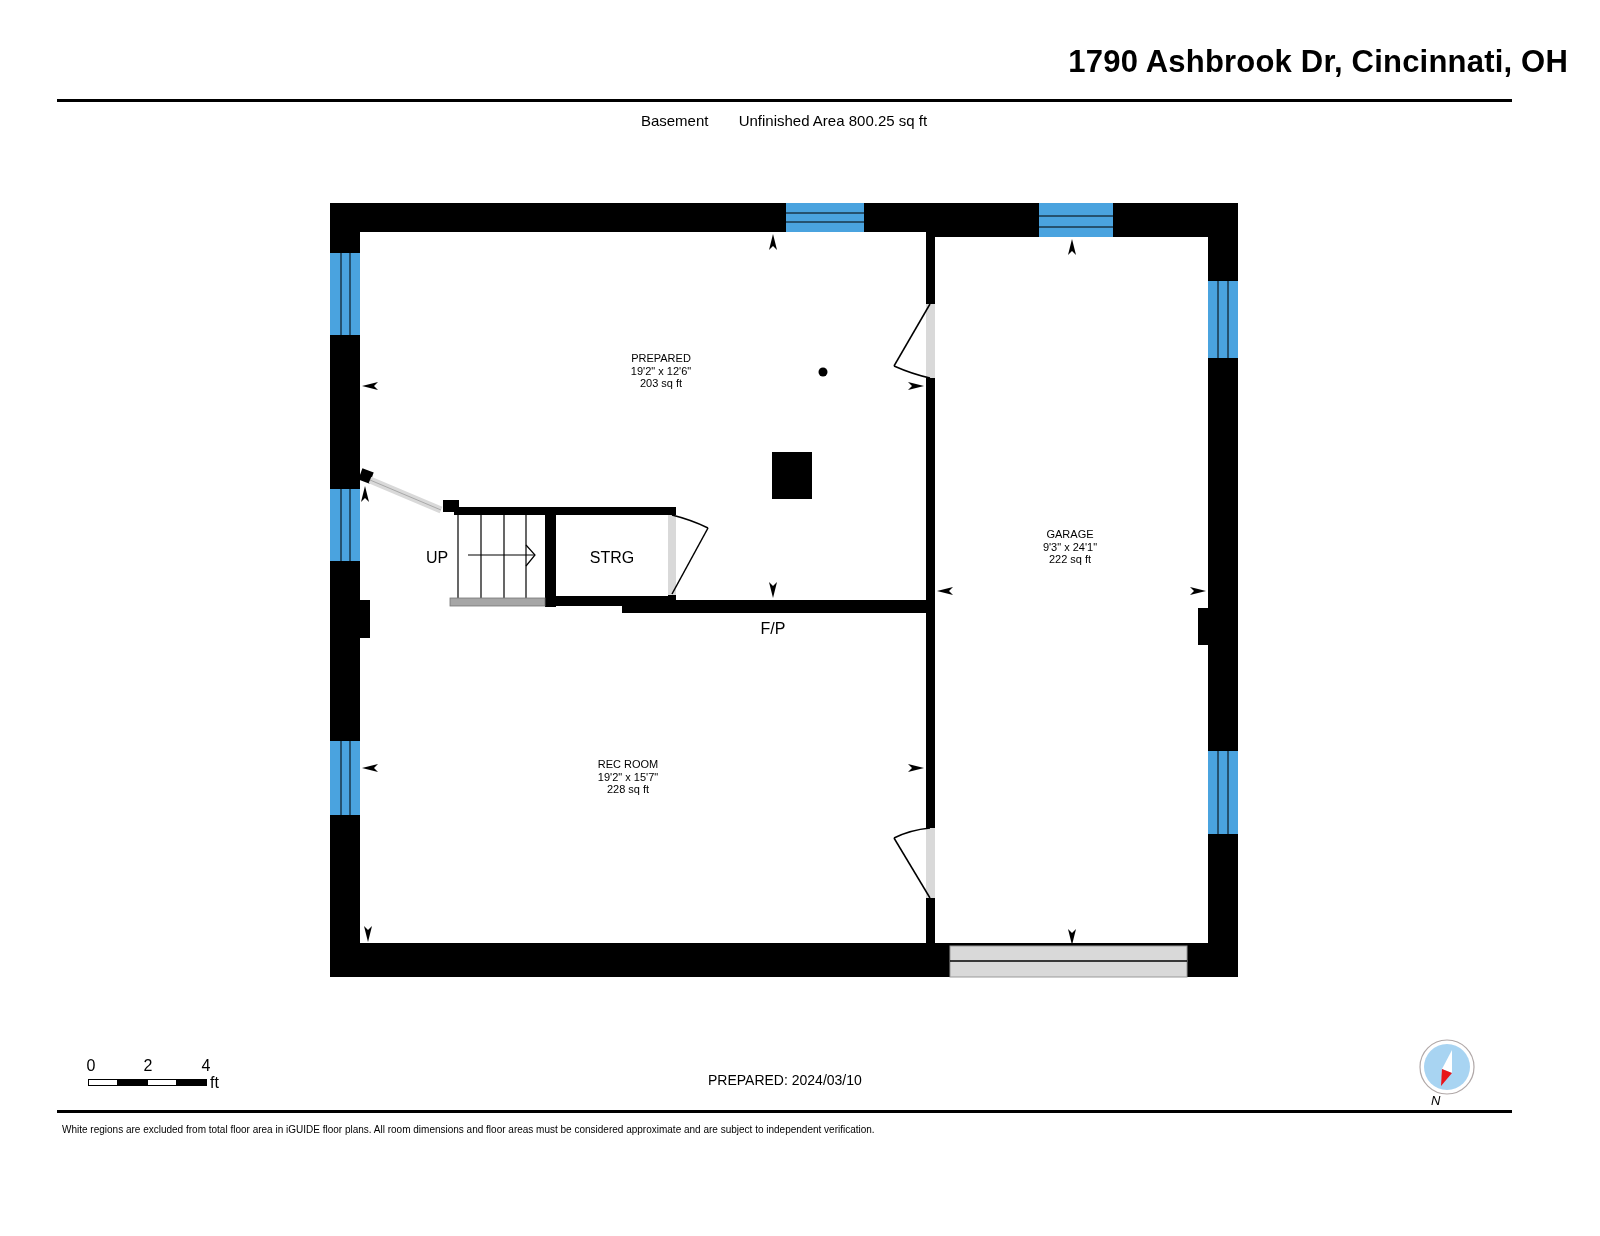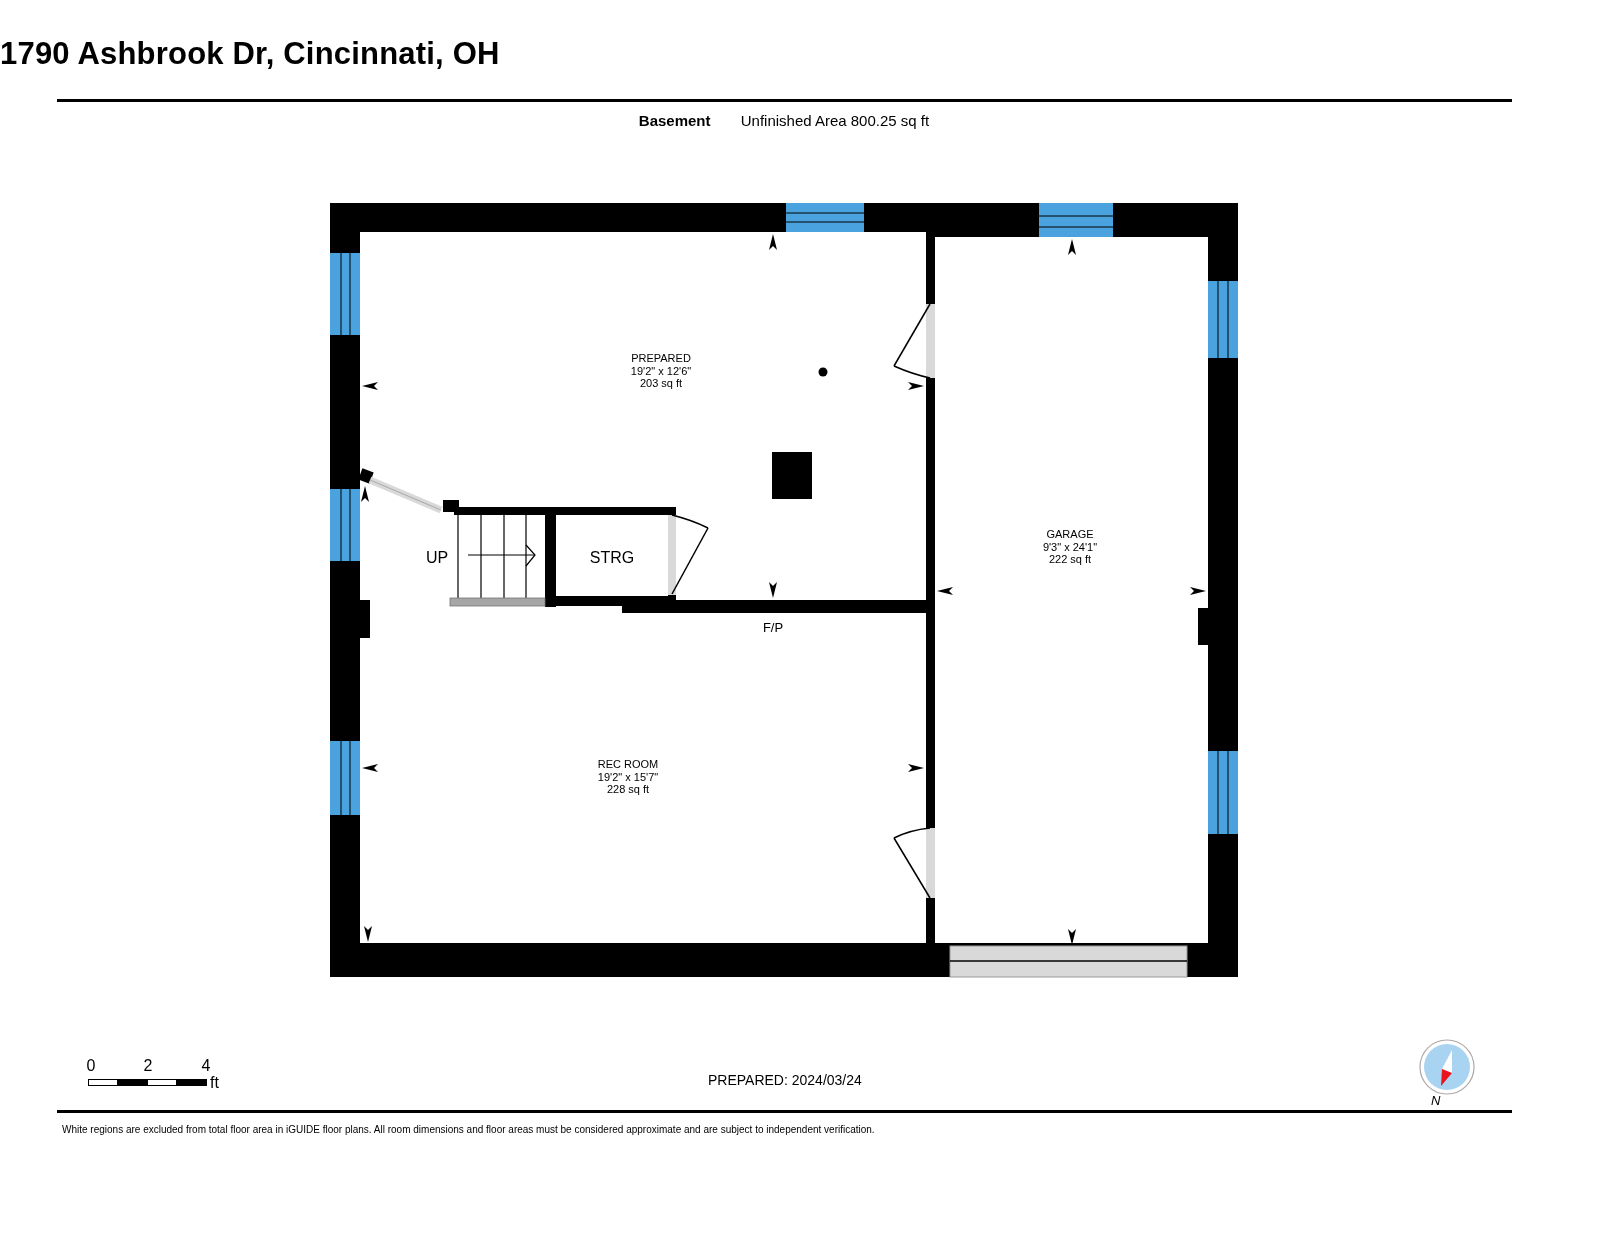--- a/index.html
+++ b/index.html
@@ -1,22 +1,22 @@
 <!DOCTYPE html>
 <html><head>
 <meta charset="utf-8">
 <style>
   html, body { margin: 0; padding: 0; background: #ffffff; }
   body { width: 1600px; height: 1236px; position: relative; overflow: hidden;
          font-family: "Liberation Sans", sans-serif; color: #000; }
-  .title { position: absolute; left: 0; top: 36px; width: 1568px; text-align: left;
+  .title { position: absolute; left: 0; top: 44px; width: 1568px; text-align: right;
            font-size: 31px; font-weight: bold; letter-spacing: 0.2px; }
   .rule-top { position: absolute; left: 57px; top: 99px; width: 1455px; height: 3px; background: #000; }
   .subtitle { position: absolute; left: 0; top: 112px; width: 1568px; text-align: center; font-size: 15px; }
-  .subtitle .floor { font-weight: bold; margin-right: 26px; }
+  .subtitle .floor { font-weight: normal; margin-right: 26px; }
   .plan { position: absolute; left: 0; top: 0; }
   .room-label { position: absolute; text-align: center; font-size: 11px; line-height: 12.5px; transform: translateX(-50%); white-space: nowrap; }
   .plain-label { position: absolute; font-size: 16px; transform: translateX(-50%); white-space: nowrap; }
   .scale { position: absolute; left: 86px; top: 1057px; width: 160px; height: 40px; }
   .scale .tick { position: absolute; top: 0; font-size: 16px; transform: translateX(-50%); }
   .scale .bar { position: absolute; top: 22px; height: 7px; border: 1px solid #000; box-sizing: border-box; }
   .scale .unit { position: absolute; left: 124px; top: 17px; font-size: 16px; }
   .prepared { position: absolute; left: 708px; top: 1072px; font-size: 14px; }
   .compass { position: absolute; left: 1418px; top: 1038px; width: 60px; height: 72px; }
   .compass .n { position: absolute; left: 13px; top: 55px; font-size: 13px; font-style: italic; }
@@ -162,34 +162,34 @@
   <div>9'3" x 24'1"</div>
   <div>222 sq ft</div>
 </div>
 <div class="room-label" style="left:628px; top:758px;text-align:center;">
   <div>REC ROOM</div>
   <div>19'2" x 15'7"</div>
   <div>228 sq ft</div>
 </div>
 <div class="plain-label" style="left:437px; top:549px;">UP</div>
 <div class="plain-label" style="left:612px; top:549px;">STRG</div>
-<div class="plain-label" style="left:773px; top:620px; font-size:13px;">F/P</div>
+<div class="plain-label" style="left:773px; top:620px; font-size:16px;">F/P</div>
 
 <div class="scale">
   <span class="tick" style="left:5px;">0</span>
   <span class="tick" style="left:62px;">2</span>
   <span class="tick" style="left:120px;">4</span>
   <div class="bar" style="left:2px; width:30px; background:#fff;"></div>
   <div class="bar" style="left:31px; width:31px; background:#000;"></div>
   <div class="bar" style="left:61px; width:30px; background:#fff;"></div>
   <div class="bar" style="left:90px; width:31px; background:#000;"></div>
   <span class="unit">ft</span>
 </div>
 
-<div class="prepared">PREPARED: 2024/03/24</div>
+<div class="prepared">PREPARED: 2024/03/10</div>
 
 <div class="compass">
   <svg width="60" height="60" viewBox="0 0 60 60">
     <circle cx="29" cy="29" r="27" fill="#fff" stroke="#b0a8a8" stroke-width="1.2"></circle>
     <circle cx="29" cy="29" r="23" fill="#a8d4f2"></circle>
     <polygon points="34,12 24,31 34,35" fill="#ffffff"></polygon>
     <polygon points="24,31 34,35 23,48" fill="#e8141a"></polygon>
   </svg>
   <span class="n">N</span>
 </div>

